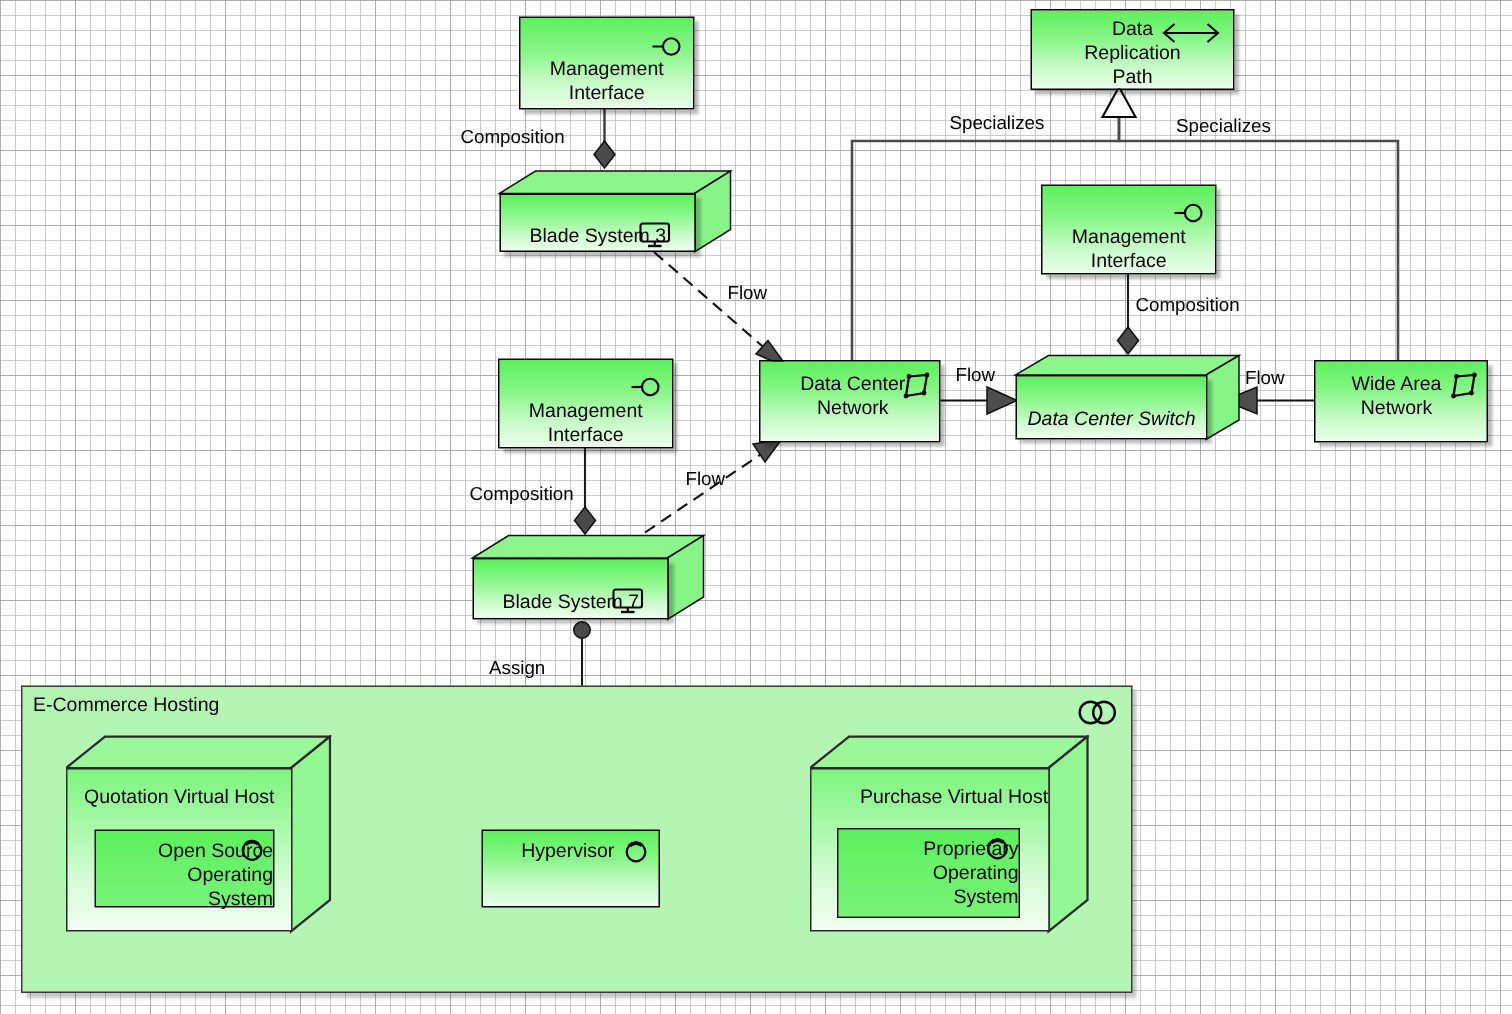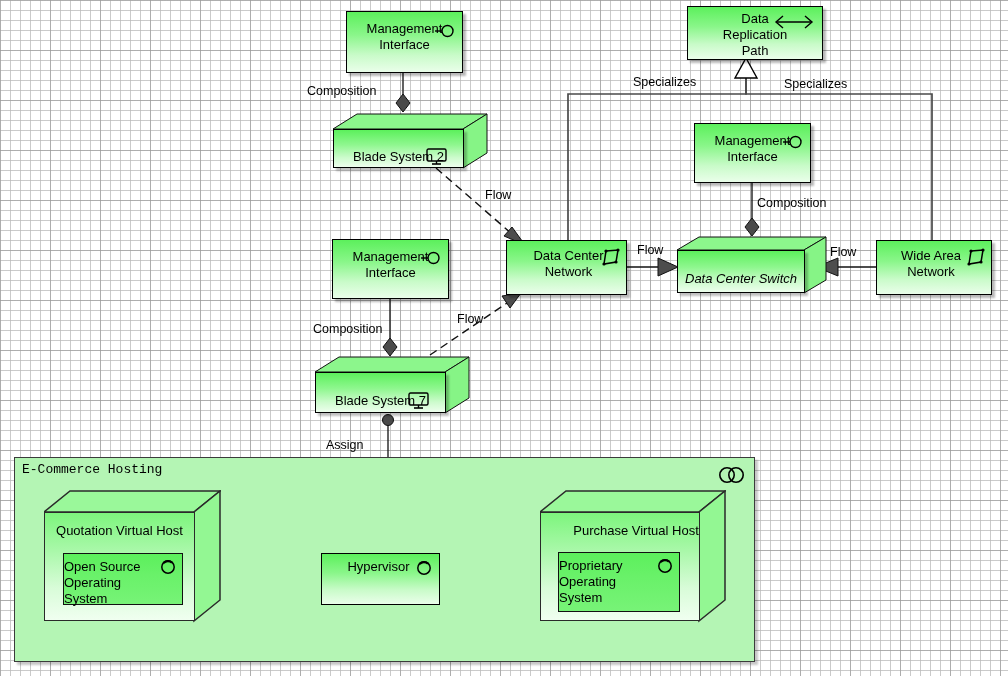--- a/index.html
+++ b/index.html
@@ -48,21 +48,21 @@
     color: #000000;
     font-size: 13px;
     line-height: 16px;
   }
   .node .label {
     display: block;
     padding: 0 16px;
     white-space: pre-line;
   }
   .node.iface { }
-  .node.iface .label { padding-top: 9px; }
+  .node.iface .label { padding-top: 26px; }
 
   
   .box3d {
     position: absolute;
     box-sizing: border-box;
   }
   .box3d .front {
     position: absolute;
     left: 0;
     box-sizing: border-box;
@@ -94,21 +94,20 @@
     border: 1px solid #3b3b3b;
     background: #b4f5b4;
     box-shadow: 3px 3px 2px rgba(0,0,0,0.22);
   }
   .group .gtitle {
     position: absolute;
     left: 7px;
     top: 4px;
     font-size: 13px;
     color: #000;
-    font-family: Liberation Mono, monospace;
   }
 
   
   .vhost {
     position: absolute;
   }
   .vhost .vfront {
     position: absolute;
     box-sizing: border-box;
     border: 1.5px solid #2a2a2a;
@@ -121,21 +120,21 @@
     font-size: 13px;
     color: #000;
   }
 
   
   .osnode {
     position: absolute;
     box-sizing: border-box;
     border: 1px solid #111;
     background: linear-gradient(to bottom, #5cf05c 0%, #69f169 40%, #77f377 100%);
-    text-align: left;
+    text-align: right;
     font-size: 13px;
     line-height: 16px;
     color: #000;
   }
   .osnode .label { display:block; padding-top: 5px; white-space: pre-line;}
 
   
   .elabel {
     position: absolute;
     font-size: 12.5px;
@@ -263,21 +262,21 @@
       <circle cx="13.5" cy="8" r="5.5" fill="none" stroke="#000" stroke-width="1.4"></circle>
     </svg>
   </div>
 
   <div class="box3d" style="left:333px; top:113px; width:155px; height:58px;">
     <svg class="persp" width="155" height="58" viewBox="0 0 155 58">
       <polygon points="0,16 24,1 154,1 130,16" fill="#8cf68c" stroke="#111" stroke-width="1"></polygon>
       <polygon points="130,16 154,1 154,40 130,55" fill="#86f486" stroke="#111" stroke-width="1"></polygon>
     </svg>
     <div class="front" style="top:16px; width:131px; height:39px;"></div>
-    <div class="ftext" style="top:36px; width:131px;">Blade System 2</div>
+    <div class="ftext" style="top:36px; width:131px;">Blade System 3</div>
     <svg class="icon" style="left:93px; top:35px;" width="22" height="18" viewBox="0 0 22 18">
       <rect x="1" y="1" width="19" height="12" rx="1.5" fill="none" stroke="#000" stroke-width="1.4"></rect>
       <line x1="6" y1="16" x2="15" y2="16" stroke="#000" stroke-width="1.6"></line>
       <line x1="10.5" y1="13" x2="10.5" y2="16" stroke="#000" stroke-width="1.4"></line>
     </svg>
   </div>
 
   <div class="node" style="left:687px; top:6px; width:136px; height:54px;">
     <span class="label" style="padding-top:4px;">Data
 Replication

